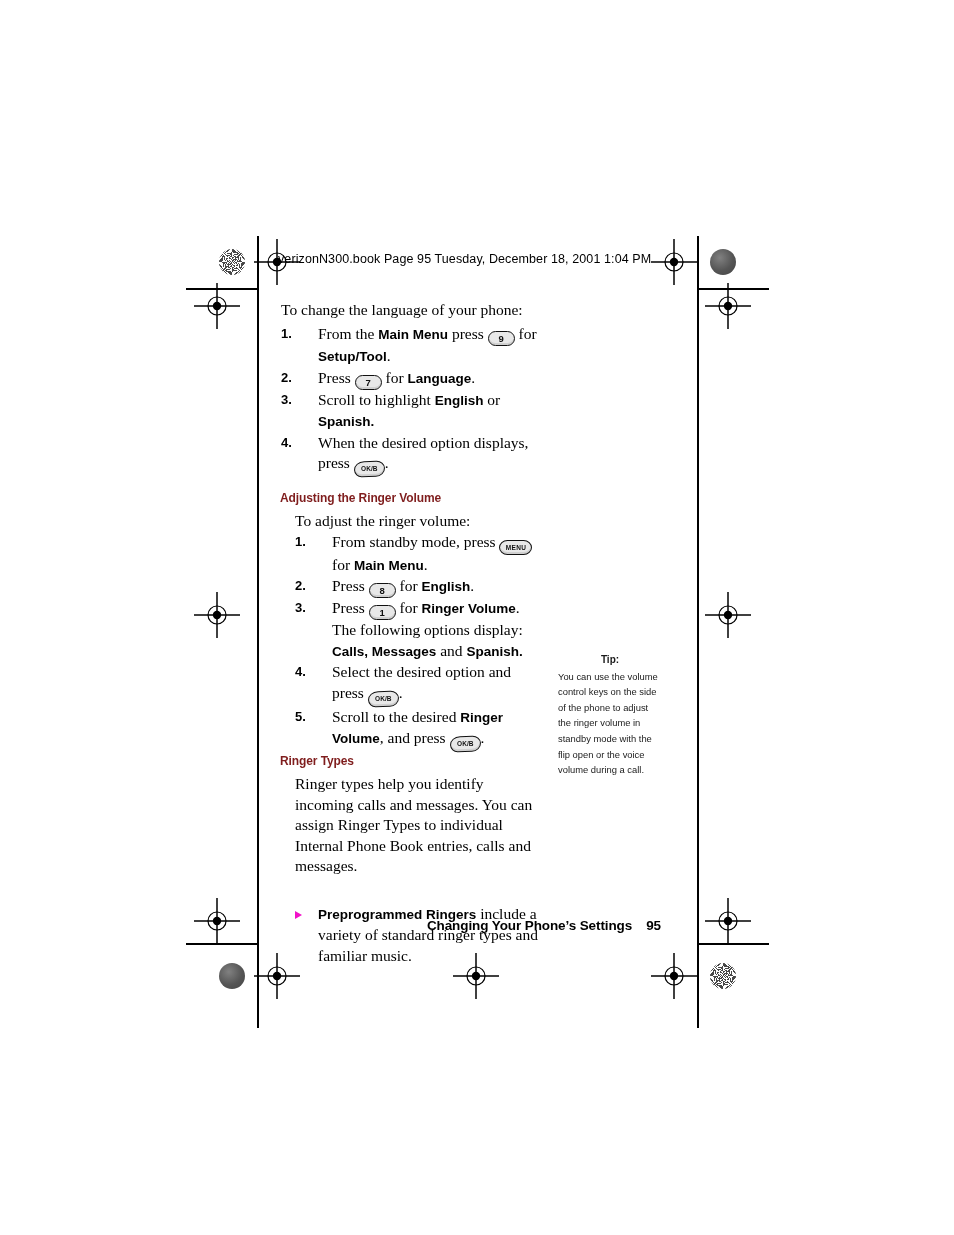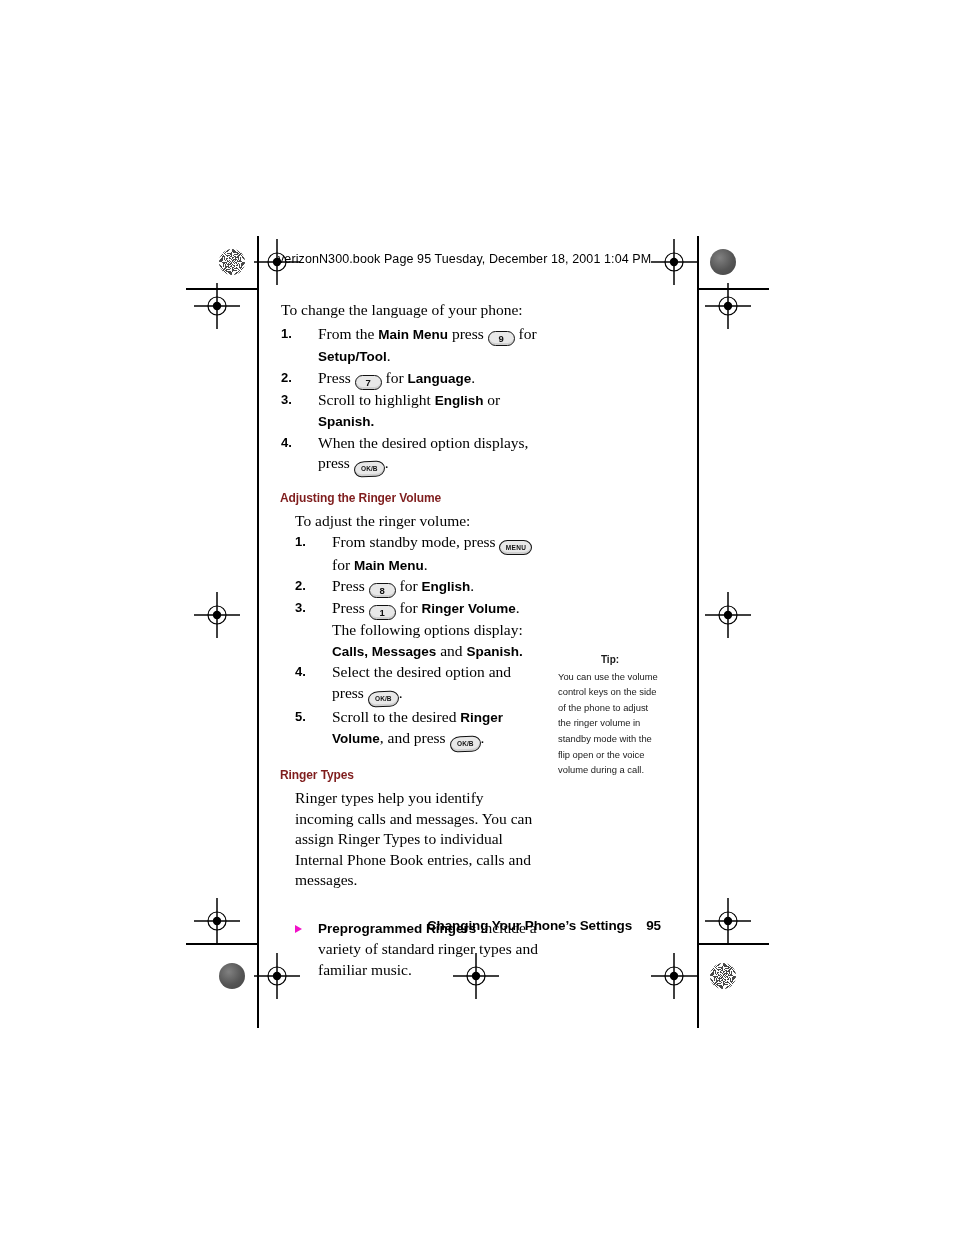--- a/index.html
+++ b/index.html
@@ -93,21 +93,21 @@
   h2.sect {
     color: #7f1d1d;
     font-family: "Liberation Sans", sans-serif;
     font-weight: bold;
     font-size: 12px;
     letter-spacing: -0.1px;
     margin: 14px 0 6px -0px;
     position: relative;
     left: -1px;
   }
-  h2.sect.tight { margin-top: 16px; }
+  h2.sect.tight { margin-top: 2px; }
 
   .body-indent { padding-left: 14px; }
   .body-indent p {
     margin: 0 0 0 0;
     font-size: 15.5px;
     line-height: 20.5px;
   }
 
   ul.arrows { list-style: none; margin: 6px 0 0 0; padding: 0; }
   ul.arrows > li {

